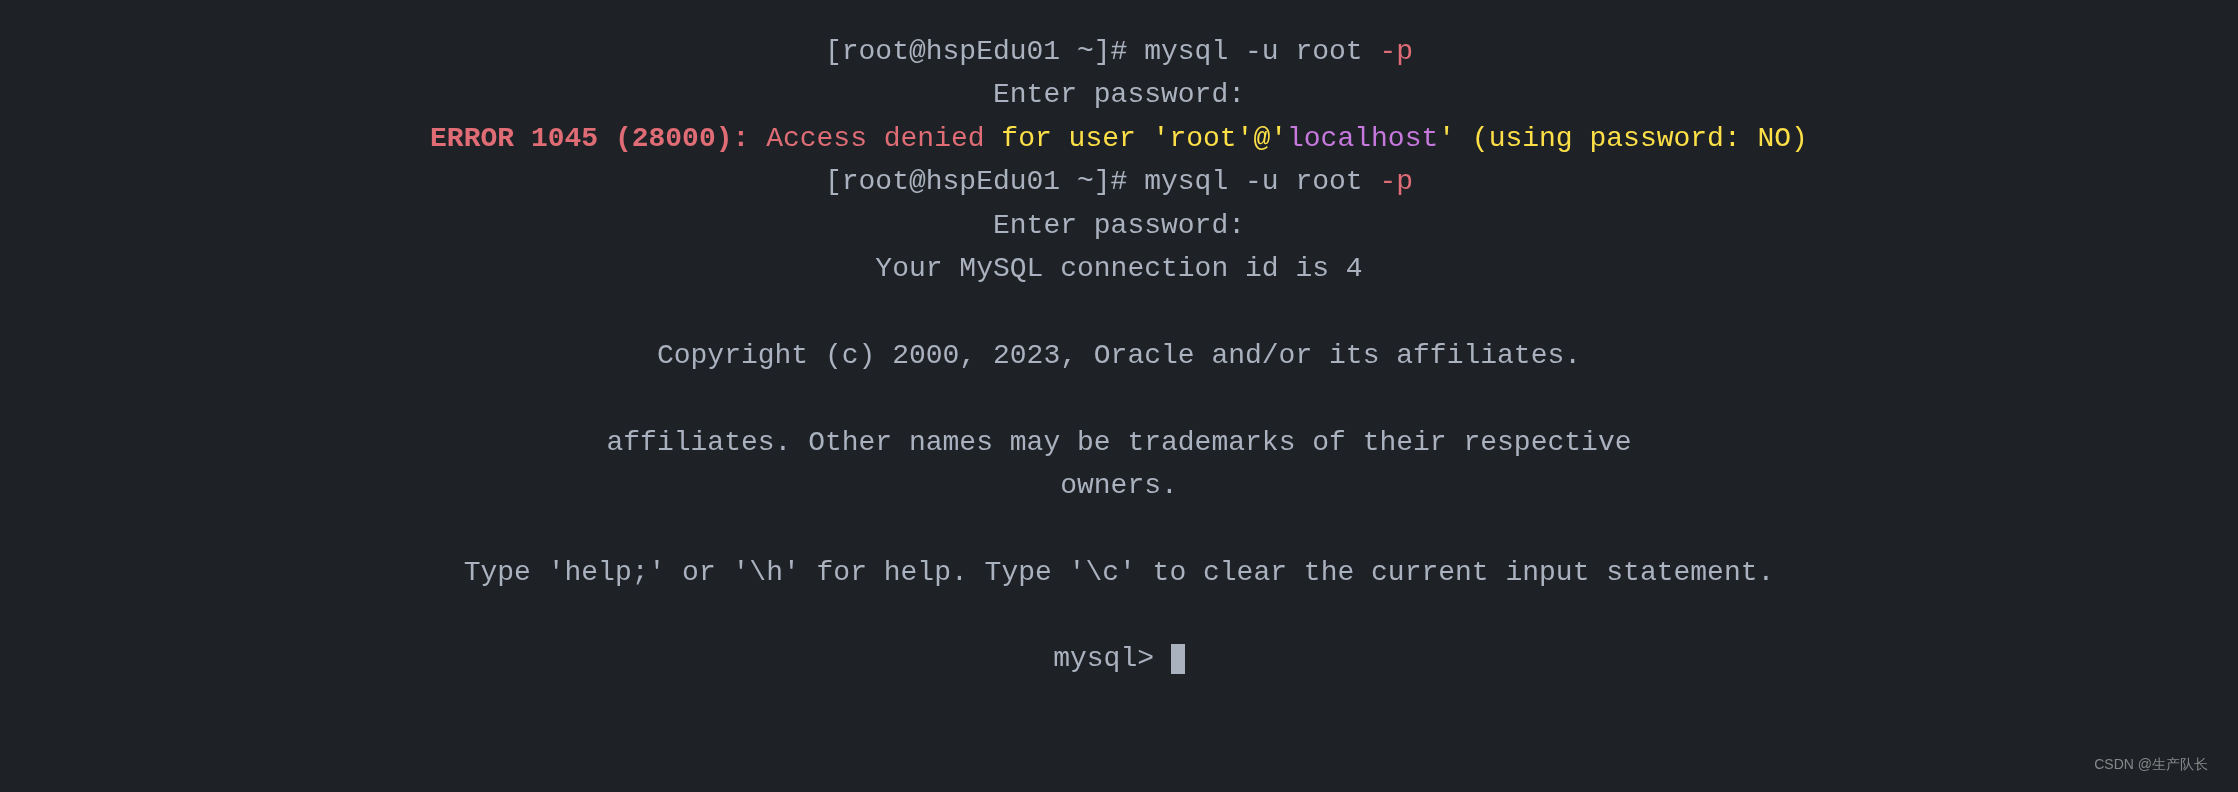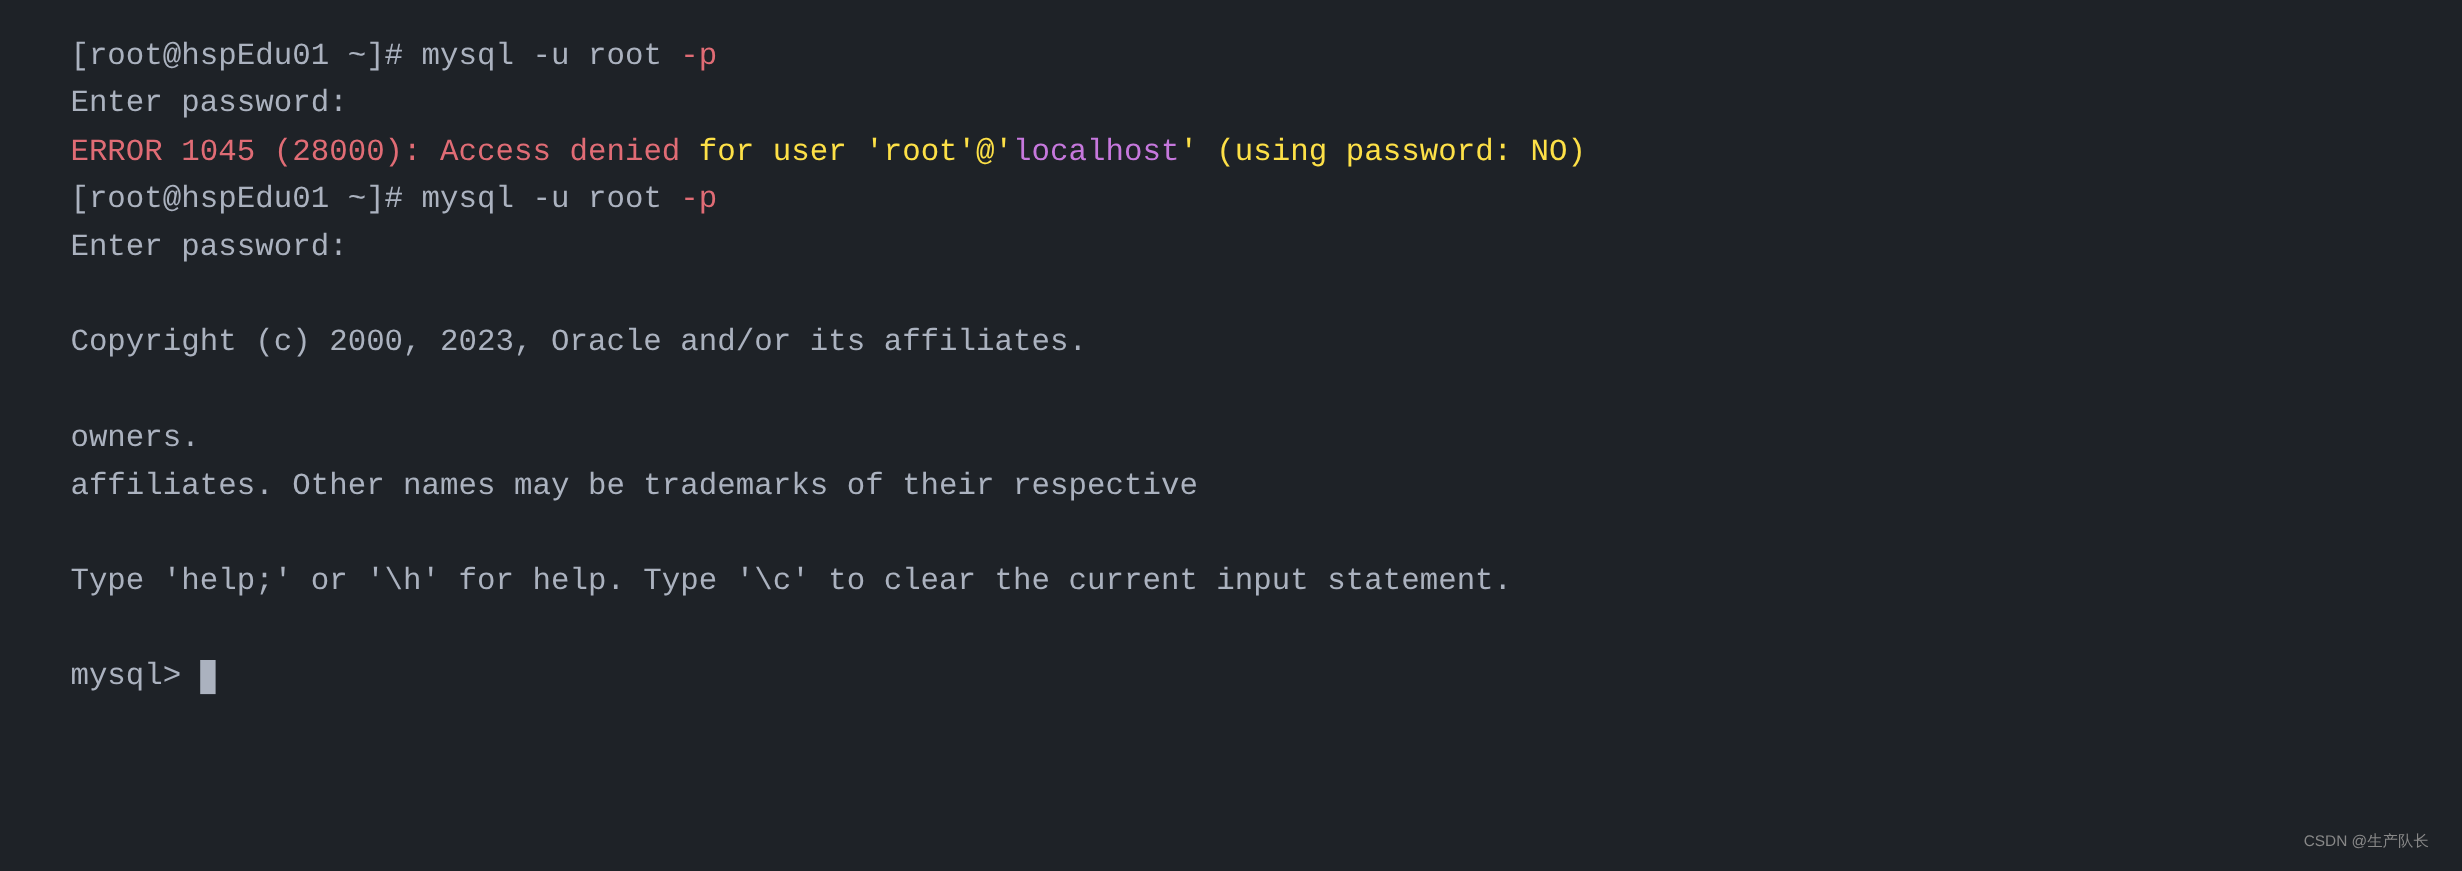--- a/index.html
+++ b/index.html
@@ -17,31 +17,32 @@
       color: #abb2bf;
       overflow: hidden;
       position: relative;
     }
 
     .terminal {
       width: 100%;
       height: 100%;
       padding: 30px 64px;
       line-height: 1.55;
+      text-align: center;
     }
 
     .line {
       display: block;
       white-space: pre;
     }
 
     .prompt-white { color: #abb2bf; }
     .cmd-flag { color: #e06c75; }
     .error-red { color: #fde047; }
-    .error-label { color: #e06c75; font-weight: normal; margin-top: 48px; }
+    .error-label { color: #e06c75; font-weight: bold; margin-top: 48px; }
     .access-denied { color: #e06c75; }
     .localhost { color: #c678dd; }
     .normal { color: #abb2bf; }
     .blank { display: block; height: 1.55em; }
 
     .cursor {
       display: inline-block;
       width: 14px;
       height: 1.1em;
       background-color: #abb2bf;
@@ -72,32 +73,33 @@
 
   <span class="line normal">Enter password:</span>
 
   <span class="line"><span class="error-label">ERROR 1045 (28000): </span><span class="access-denied">Access denied</span><span class="error-red"> for user 'root'@'</span><span class="localhost">localhost</span><span class="error-red">' (using password: NO)</span></span>
 
   <span class="line"><span class="prompt-white">[root@hspEdu01 ~]# </span><span class="normal">mysql -u root </span><span class="cmd-flag">-p</span></span>
 
   <span class="line normal">Enter password:</span>
 
 
+  <span class="line normal">Your MySQL connection id is 4</span>
 
 
   <span class="blank"></span>
 
   <span class="line normal">Copyright (c) 2000, 2023, Oracle and/or its affiliates.</span>
 
   <span class="blank"></span>
 
 
+  <span class="line normal">affiliates. Other names may be trademarks of their respective</span>
+
   <span class="line normal">owners.</span>
-
-  <span class="line normal">affiliates. Other names may be trademarks of their respective</span>
 
   <span class="blank"></span>
 
   <span class="line normal">Type 'help;' or '\h' for help. Type '\c' to clear the current input statement.</span>
 
   <span class="blank"></span>
 
   <span class="line"><span class="normal">mysql&gt; </span><span class="cursor"></span></span>
 
 </div>

